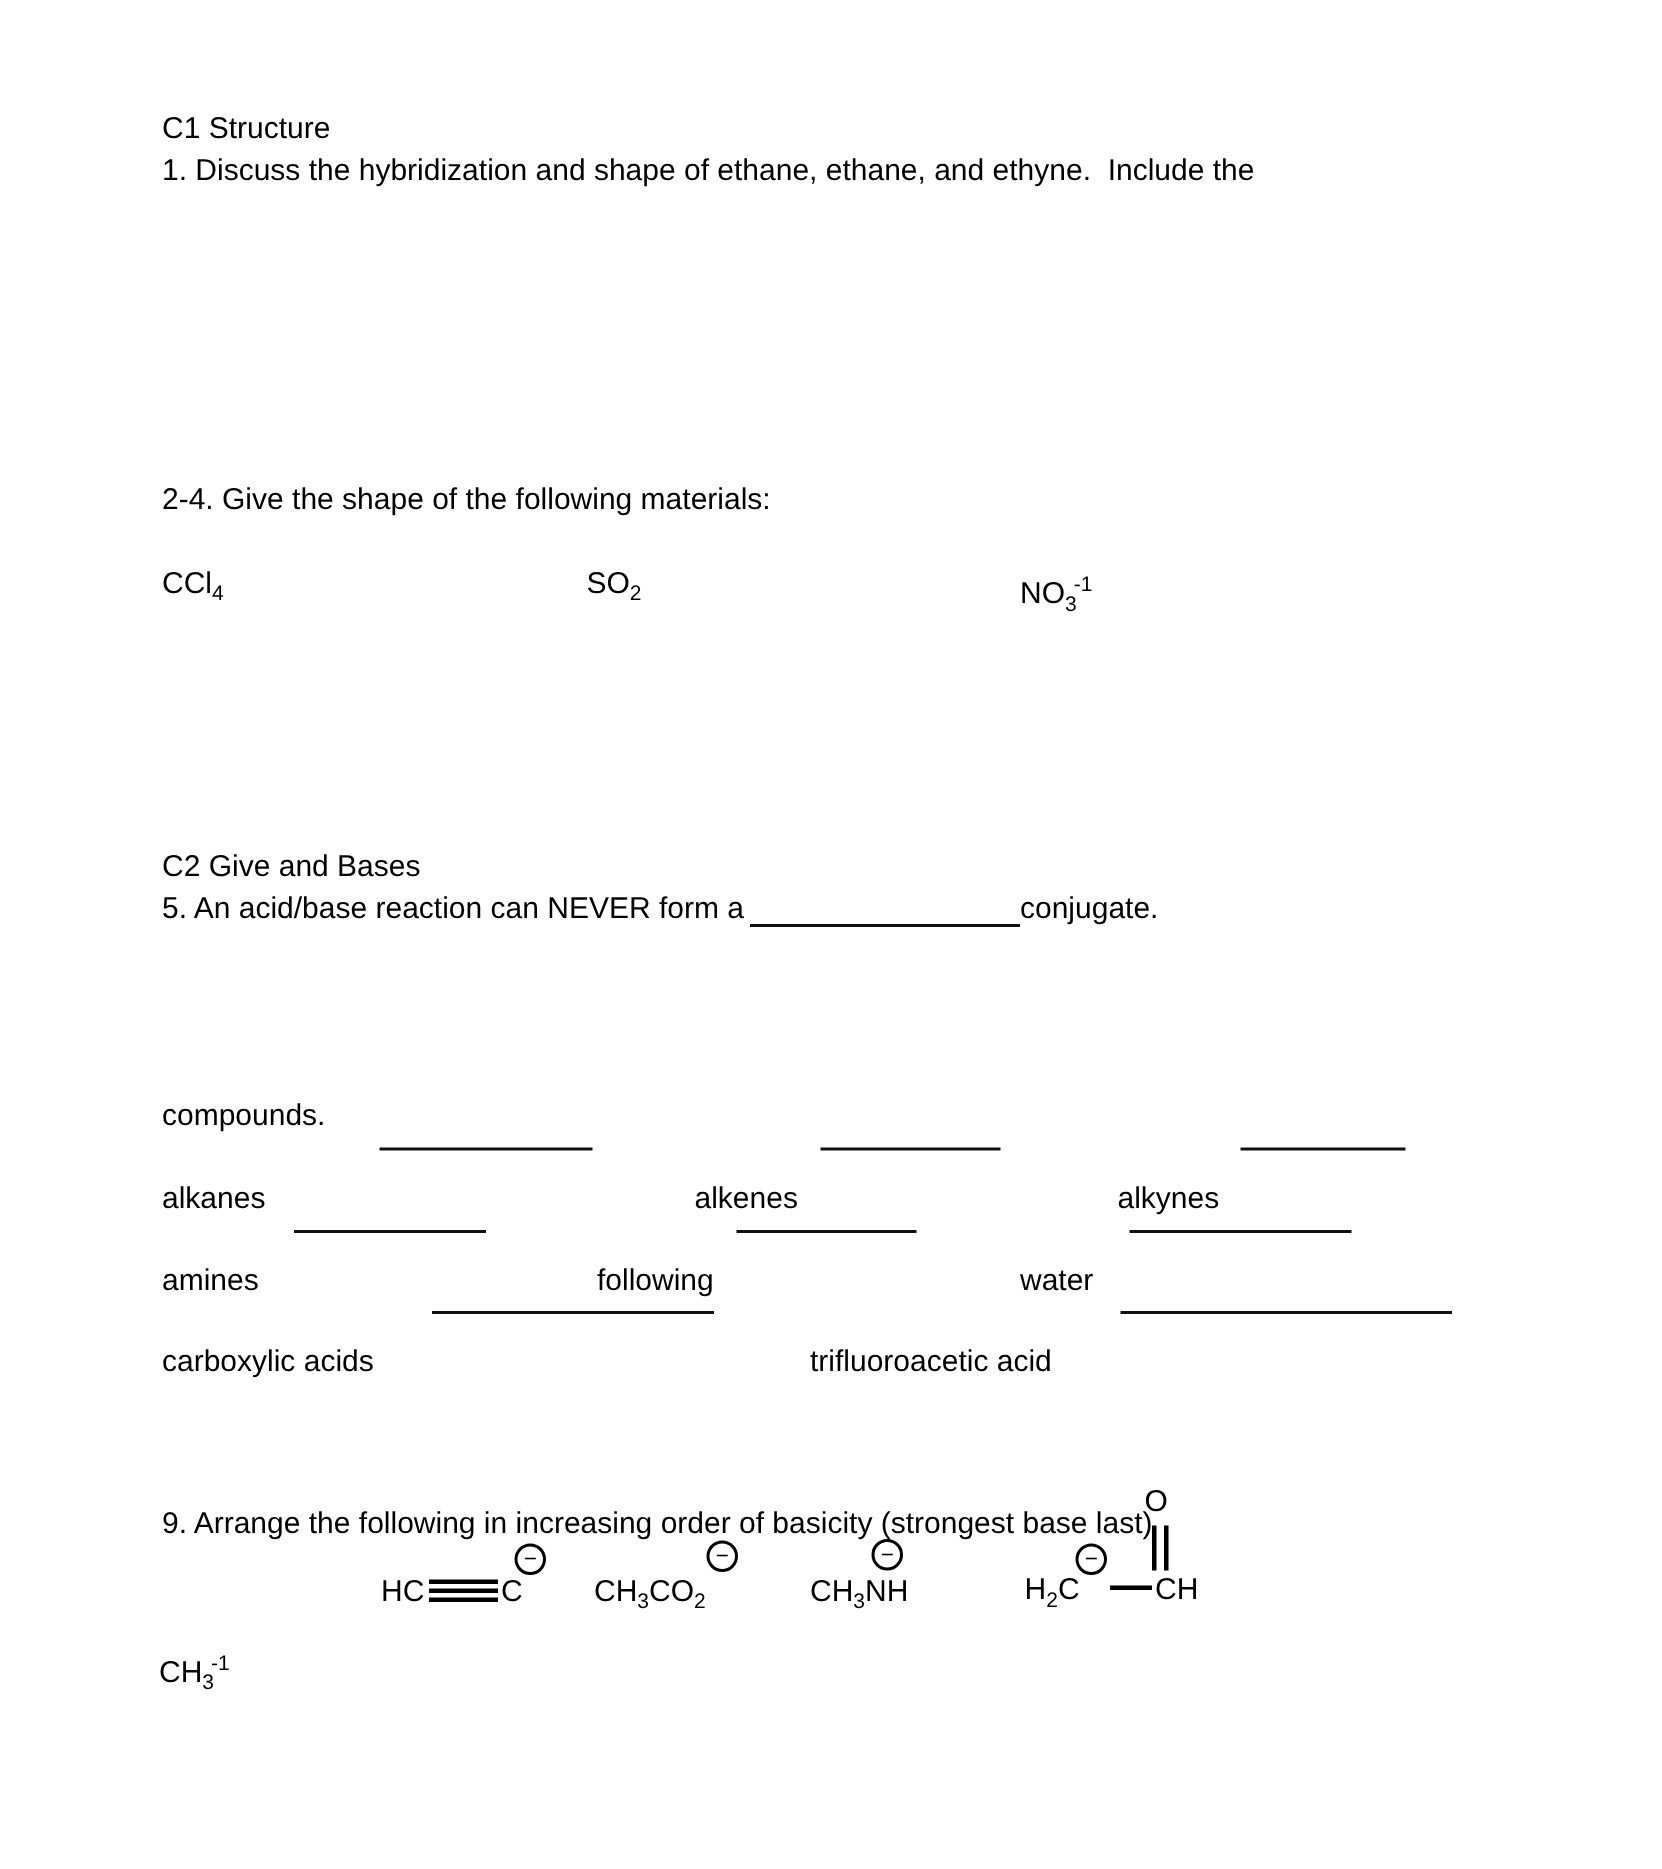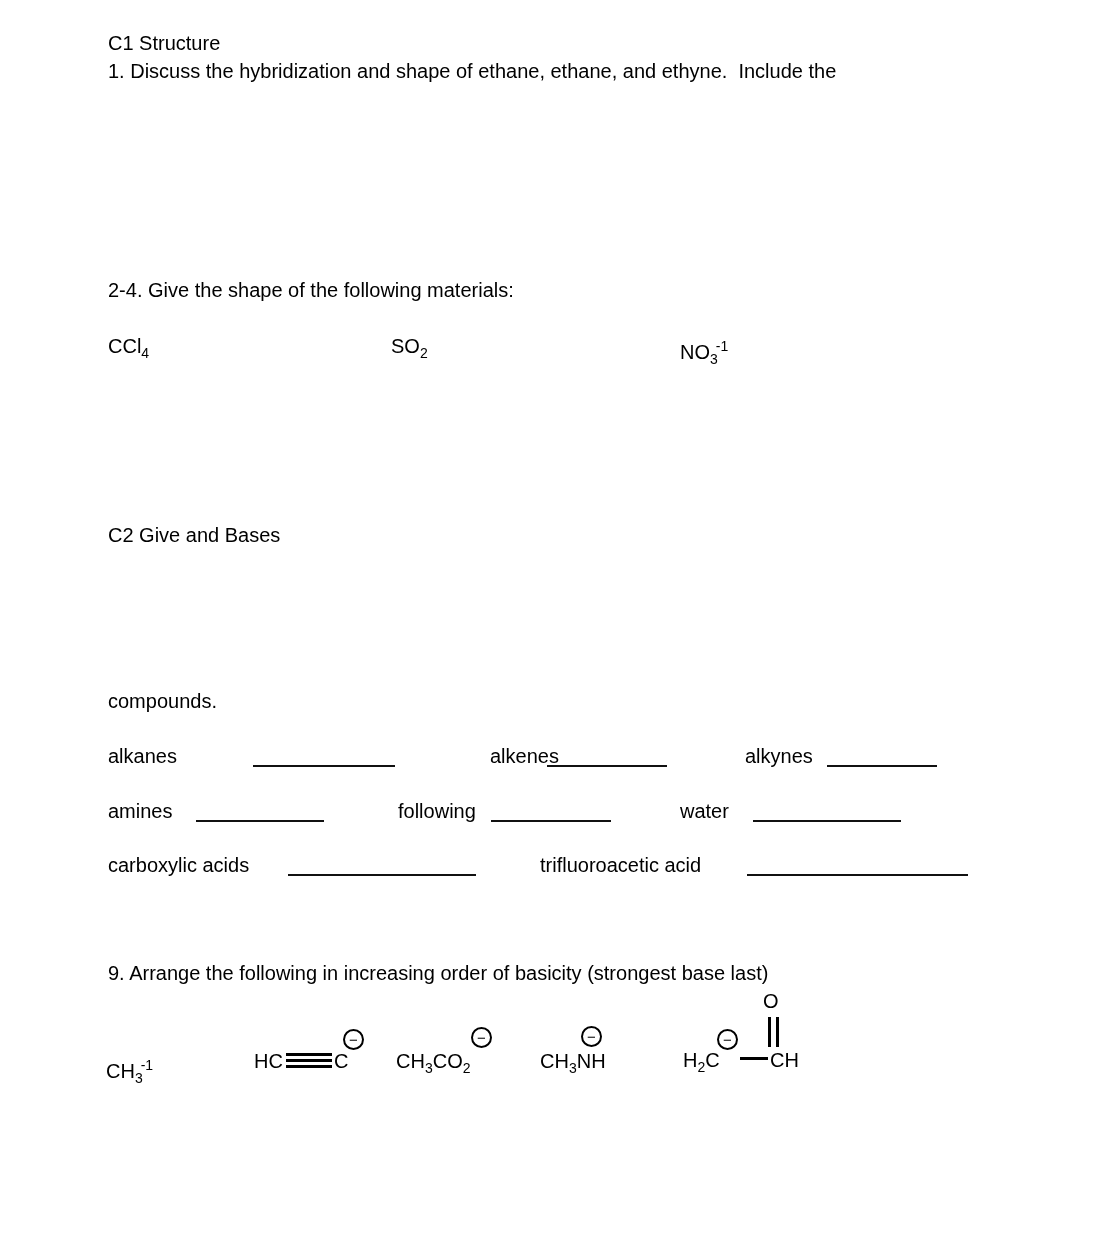--- a/index.html
+++ b/index.html
@@ -7,21 +7,21 @@
     position:relative;
     width:1108px;
     height:1246px;
     background:#ffffff;
     color:#000000;
     font-family:"Liberation Sans","DejaVu Sans",sans-serif;
     font-size:20px;
     line-height:24px;
     overflow:hidden;
   }
-  .line{position:absolute;white-space:pre;}
+  .line{position:absolute;white-space:pre;margin-top:43px;}
   .fsub{font-size:14px;vertical-align:-5px;}
   .fsup{font-size:14px;vertical-align:8px;margin-left:-2px;}
   .blank{position:absolute;height:2px;background:#111111;}
   .blank-inline{
     display:inline-block;width:180px;height:20px;
     border-bottom:2px solid #111111;vertical-align:-6px;margin-left:4px;
   }
   .struct{position:absolute;}
   .struct .atom{position:absolute;white-space:pre;}
   .charge{
@@ -47,26 +47,27 @@
   <div class="line" style="left:108px;top:59px">1. Discuss the hybridization and shape of ethane, ethane, and ethyne.  Include the</div>
 
   <div class="line" style="left:108px;top:278px">2-4. Give the shape of the following materials:</div>
 
   <div class="line" style="left:108px;top:334px"><span>CCl</span><span class="fsub">4</span></div>
   <div class="line" style="left:391px;top:334px"><span>SO</span><span class="fsub">2</span></div>
   <div class="line" style="left:680px;top:334px"><span>NO</span><span class="fsub">3</span><span class="fsup">-1</span></div>
 
   <div class="line" style="left:108px;top:523px">C2 Give and Bases</div>
 
+  <div class="line" style="left:108px;top:551px"><span>5. An acid/base reaction can NEVER form a</span><span class="blank-inline"></span><span>conjugate.</span></div>
 
   <div class="line" style="left:108px;top:689px">compounds.</div>
 
   <div class="line" style="left:108px;top:744px">alkanes</div>
   <div class="blank" style="left:253px;top:765px;width:142px"></div>
-  <div class="line" style="left:490px;top:744px">alkenes</div>
+  <div class="line" style="left:463px;top:744px">alkenes</div>
   <div class="blank" style="left:547px;top:765px;width:120px"></div>
   <div class="line" style="left:745px;top:744px">alkynes</div>
   <div class="blank" style="left:827px;top:765px;width:110px"></div>
 
   <div class="line" style="left:108px;top:799px">amines</div>
   <div class="blank" style="left:196px;top:820px;width:128px"></div>
   <div class="line" style="left:398px;top:799px">following</div>
   <div class="blank" style="left:491px;top:820px;width:120px"></div>
   <div class="line" style="left:680px;top:799px">water</div>
   <div class="blank" style="left:753px;top:820px;width:148px"></div>

